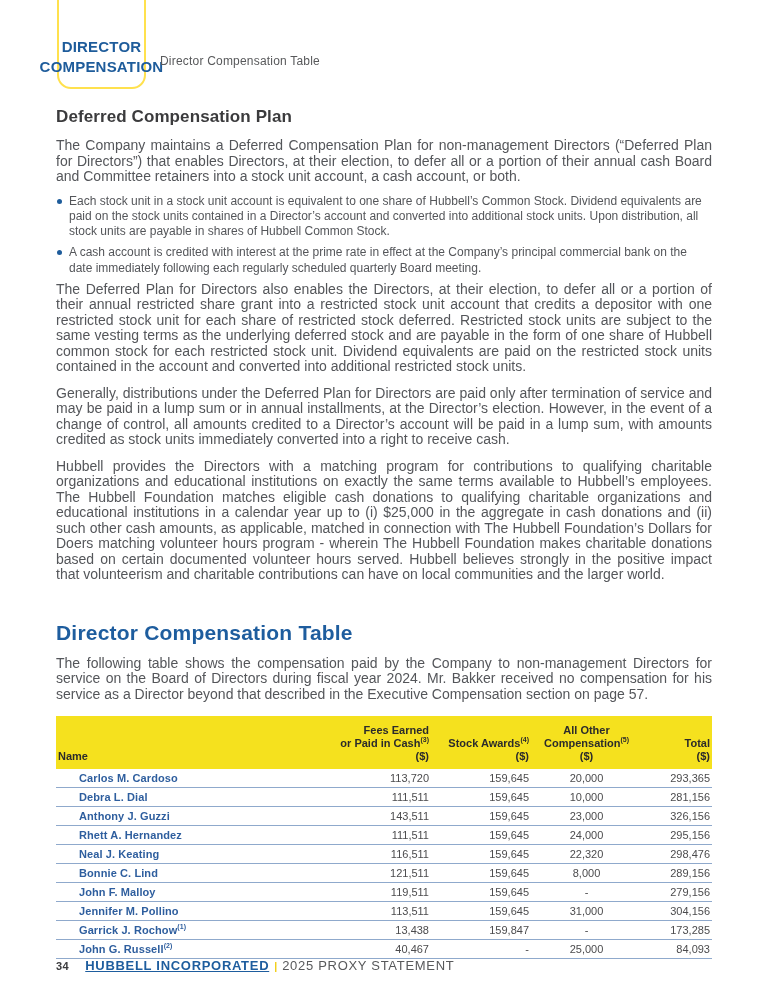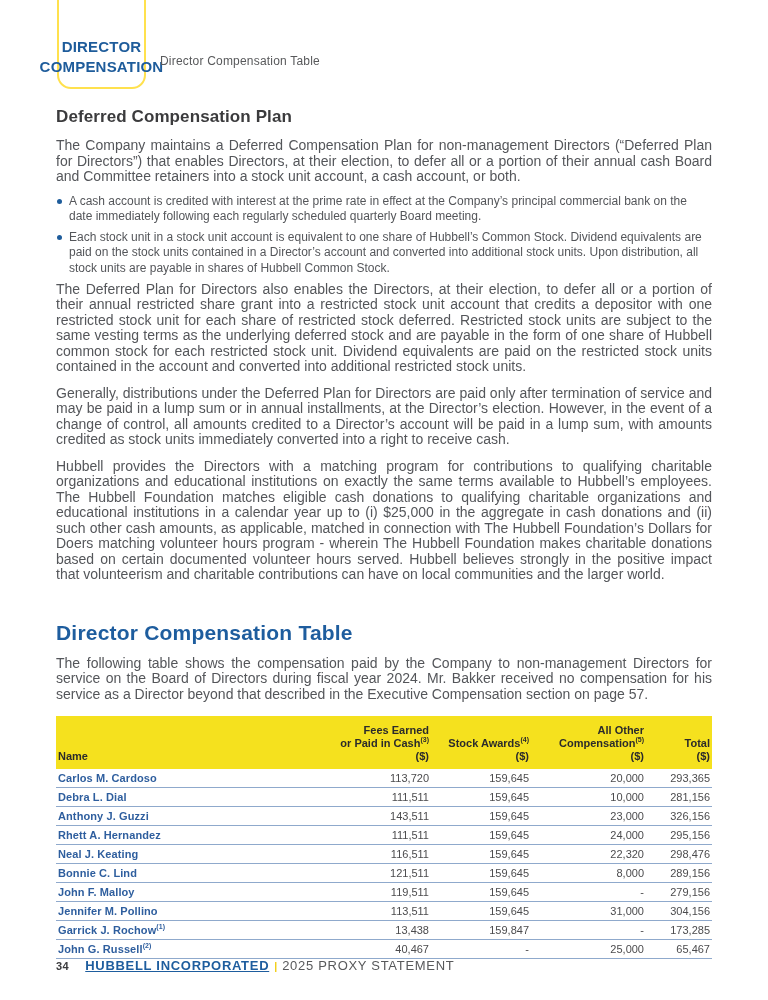--- a/index.html
+++ b/index.html
@@ -59,29 +59,29 @@
   
   .comp-table { margin-top:14px; width:656px; }
   .t-header {
     display:flex; align-items:flex-end;
     background:#F5E11E; padding:8px 2px 6px 2px;
   }
   .th { font-size:11px; font-weight:bold; color:#2B2B2B; line-height:13px; }
   .col-name { flex:1; text-align:left; }
   .col-a { width:120px; text-align:right; }
   .col-b { width:100px; text-align:right; }
-  .col-c { width:115px; text-align:right; }
+  .col-c { width:115px; text-align:center; }
   .col-d { width:66px;  text-align:right; }
   sup { font-size:7px; line-height:0; }
 
   .t-row {
     display:flex; align-items:center; height:19px;
     border-bottom:1px solid #8FA9CC; font-size:11px; padding:0 2px;
   }
-  .t-row .name { flex:1; color:#2E5E9E; font-weight:bold; letter-spacing:0.1px; }
+  .t-row .name { flex:1; color:#2E5E9E; font-weight:bold; letter-spacing:0.1px;margin-left:21px; }
   .t-row .num { color:#4B4B4D; }
 
   
   .footer {
     position:absolute; left:56px; bottom:27px;
     display:flex; align-items:baseline; font-size:11px;
   }
   .footer .pg { font-weight:bold; color:#3B3B3D; margin-right:16px; letter-spacing:0.5px; }
   .footer .co { font-weight:bold; color:#1E5D9E; letter-spacing:0.7px; font-size:13px;text-decoration:underline; }
   .footer .sep { color:#F2CD13; font-weight:bold; margin:0 5px; font-size:10.5px; }
@@ -97,22 +97,22 @@
   </div>
 </div>
 <div class="breadcrumb">Director Compensation Table</div>
 
 <div class="content">
 
   <h2 class="section-heading first-heading">Deferred Compensation Plan</h2>
   <p class="para">The Company maintains a Deferred Compensation Plan for non-management Directors (“Deferred Plan for Directors”) that enables Directors, at their election, to defer all or a portion of their annual cash Board and Committee retainers into a stock unit account, a cash account, or both.</p>
 
   <ul class="bullets">
+    <li class="bullet">Each stock unit in a stock unit account is equivalent to one share of Hubbell’s Common Stock. Dividend equivalents are paid on the stock units contained in a Director’s account and converted into additional stock units. Upon distribution, all stock units are payable in shares of Hubbell Common Stock.</li>
     <li class="bullet">A cash account is credited with interest at the prime rate in effect at the Company’s principal commercial bank on the date immediately following each regularly scheduled quarterly Board meeting.</li>
-    <li class="bullet">Each stock unit in a stock unit account is equivalent to one share of Hubbell’s Common Stock. Dividend equivalents are paid on the stock units contained in a Director’s account and converted into additional stock units. Upon distribution, all stock units are payable in shares of Hubbell Common Stock.</li>
   </ul>
 
   <p class="para" style="margin-top:6px;">The Deferred Plan for Directors also enables the Directors, at their election, to defer all or a portion of their annual restricted share grant into a restricted stock unit account that credits a depositor with one restricted stock unit for each share of restricted stock deferred. Restricted stock units are subject to the same vesting terms as the underlying deferred stock and are payable in the form of one share of Hubbell common stock for each restricted stock unit. Dividend equivalents are paid on the restricted stock units contained in the account and converted into additional restricted stock units.</p>
   <p class="para">Generally, distributions under the Deferred Plan for Directors are paid only after termination of service and may be paid in a lump sum or in annual installments, at the Director’s election. However, in the event of a change of control, all amounts credited to a Director’s account will be paid in a lump sum, with amounts credited as stock units immediately converted into a right to receive cash.</p>
 
   <p class="para">Hubbell provides the Directors with a matching program for contributions to qualifying charitable organizations and educational institutions on exactly the same terms available to Hubbell’s employees. The Hubbell Foundation matches eligible cash donations to qualifying charitable organizations and educational institutions in a calendar year up to (i) $25,000 in the aggregate in cash donations and (ii) such other cash amounts, as applicable, matched in connection with The Hubbell Foundation’s Dollars for Doers matching volunteer hours program - wherein The Hubbell Foundation makes charitable donations based on certain documented volunteer hours served. Hubbell believes strongly in the positive impact that volunteerism and charitable contributions can have on local communities and the larger world.</p>
 
   <h1 class="big-heading">Director Compensation Table</h1>
   <p class="para intro">The following table shows the compensation paid by the Company to non-management Directors for service on the Board of Directors during fiscal year 2024. Mr. Bakker received no compensation for his service as a Director beyond that described in the Executive Compensation section on page 57.</p>
 
@@ -202,21 +202,21 @@
       <div class="num col-a">13,438</div>
       <div class="num col-b">159,847</div>
       <div class="num col-c">-</div>
       <div class="num col-d">173,285</div>
     </div>
     <div class="t-row">
       <div class="name"><span>John G. Russell</span><sup>(2)</sup></div>
       <div class="num col-a">40,467</div>
       <div class="num col-b">-</div>
       <div class="num col-c">25,000</div>
-      <div class="num col-d">65,467</div>
+      <div class="num col-d">84,093</div>
     </div>
   </div>
 </div>
 
 <div class="footer">
   <span class="pg">34</span>
   <span class="co">HUBBELL INCORPORATED</span>
   <span class="sep">|</span>
   <span class="st">2025 PROXY STATEMENT</span>
 </div>

